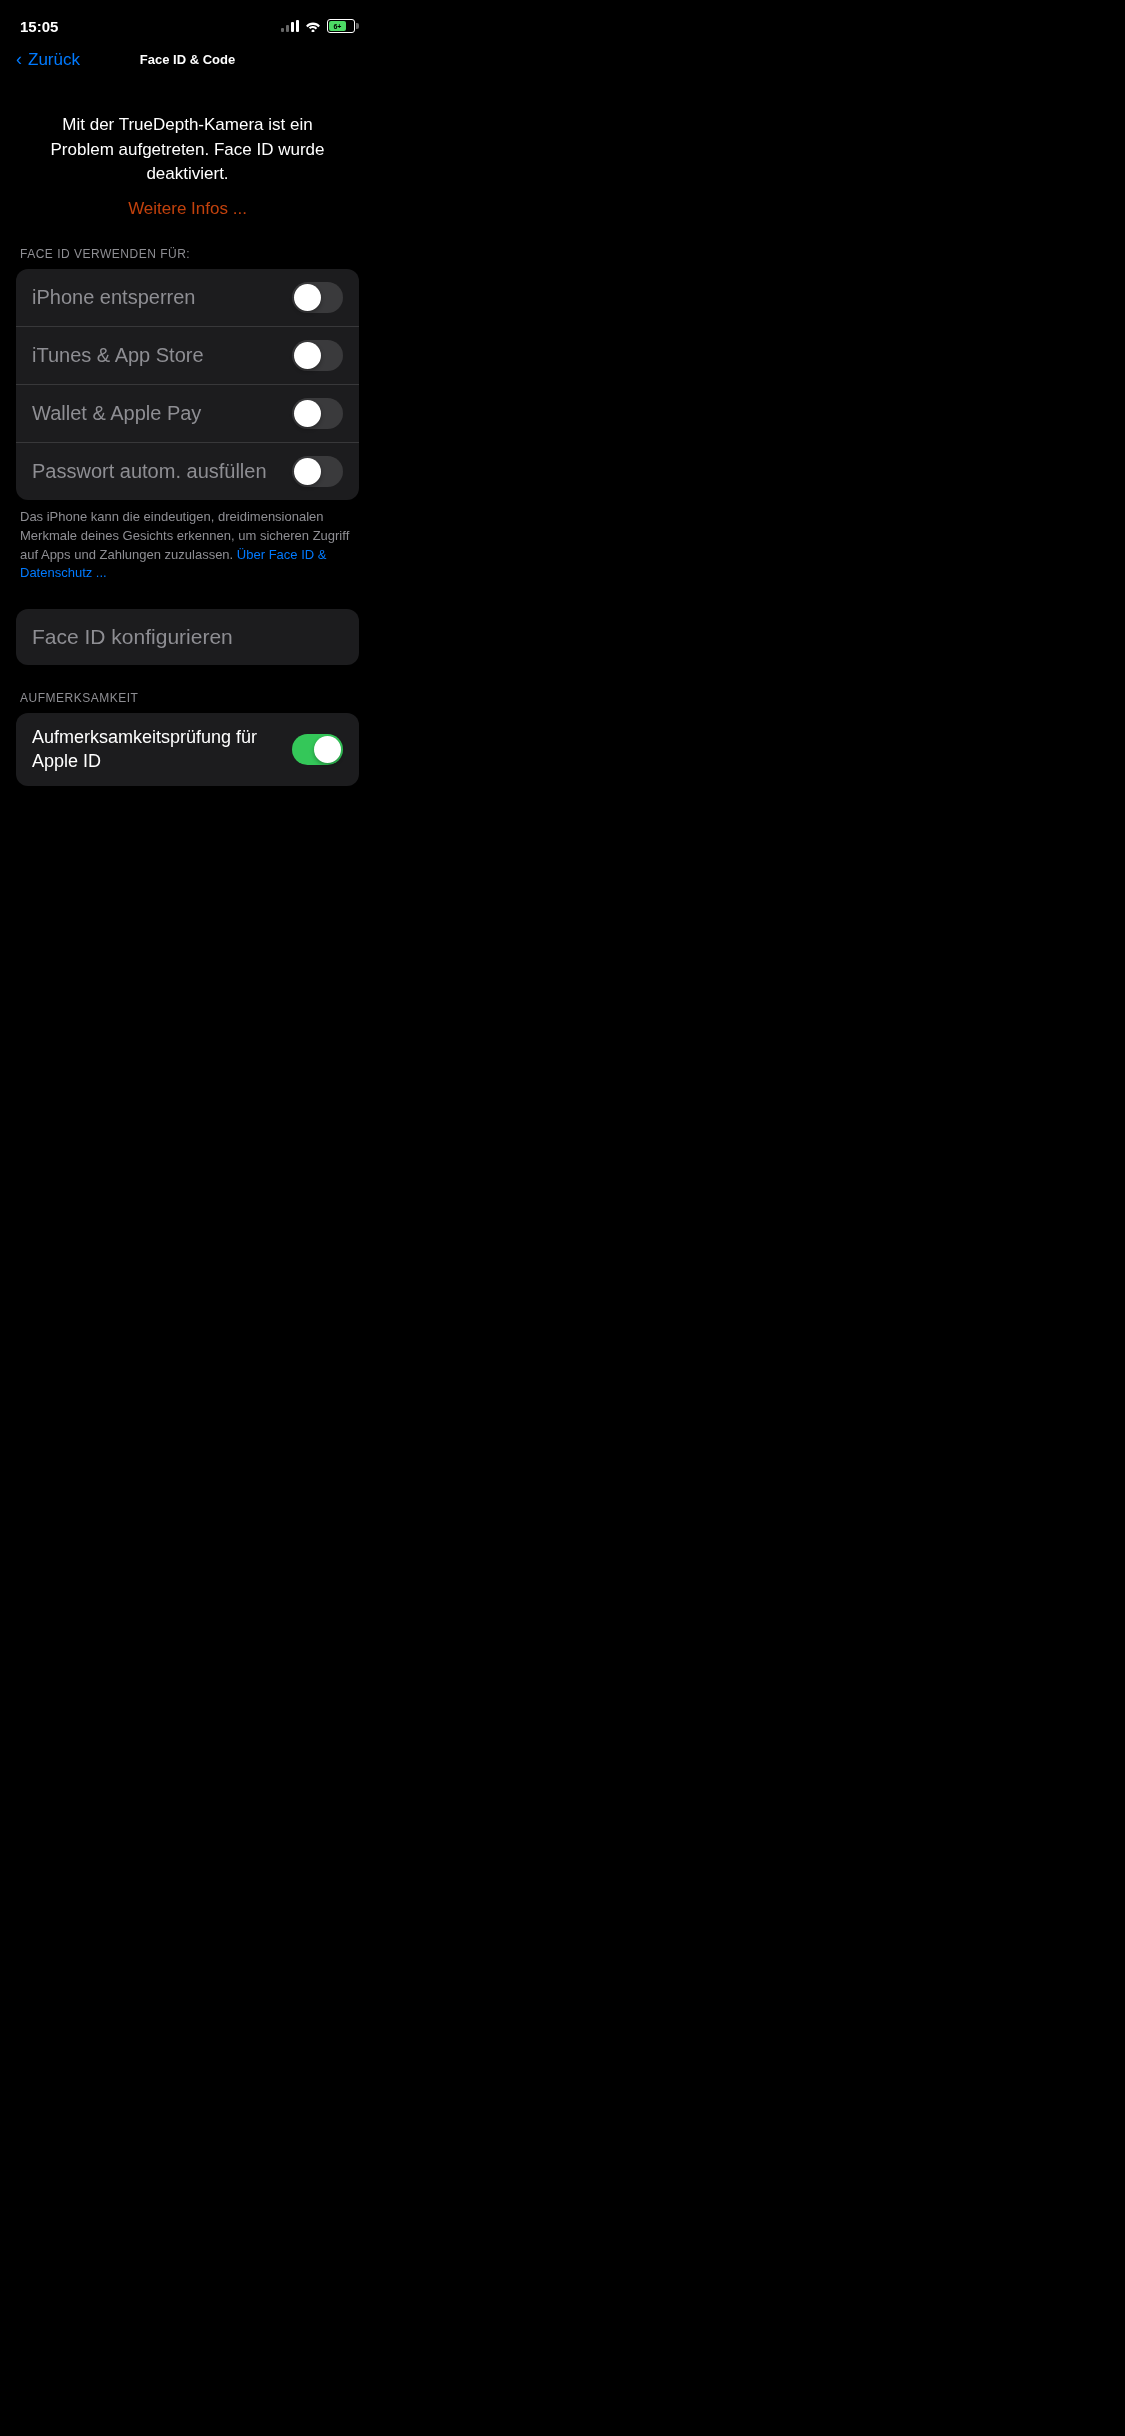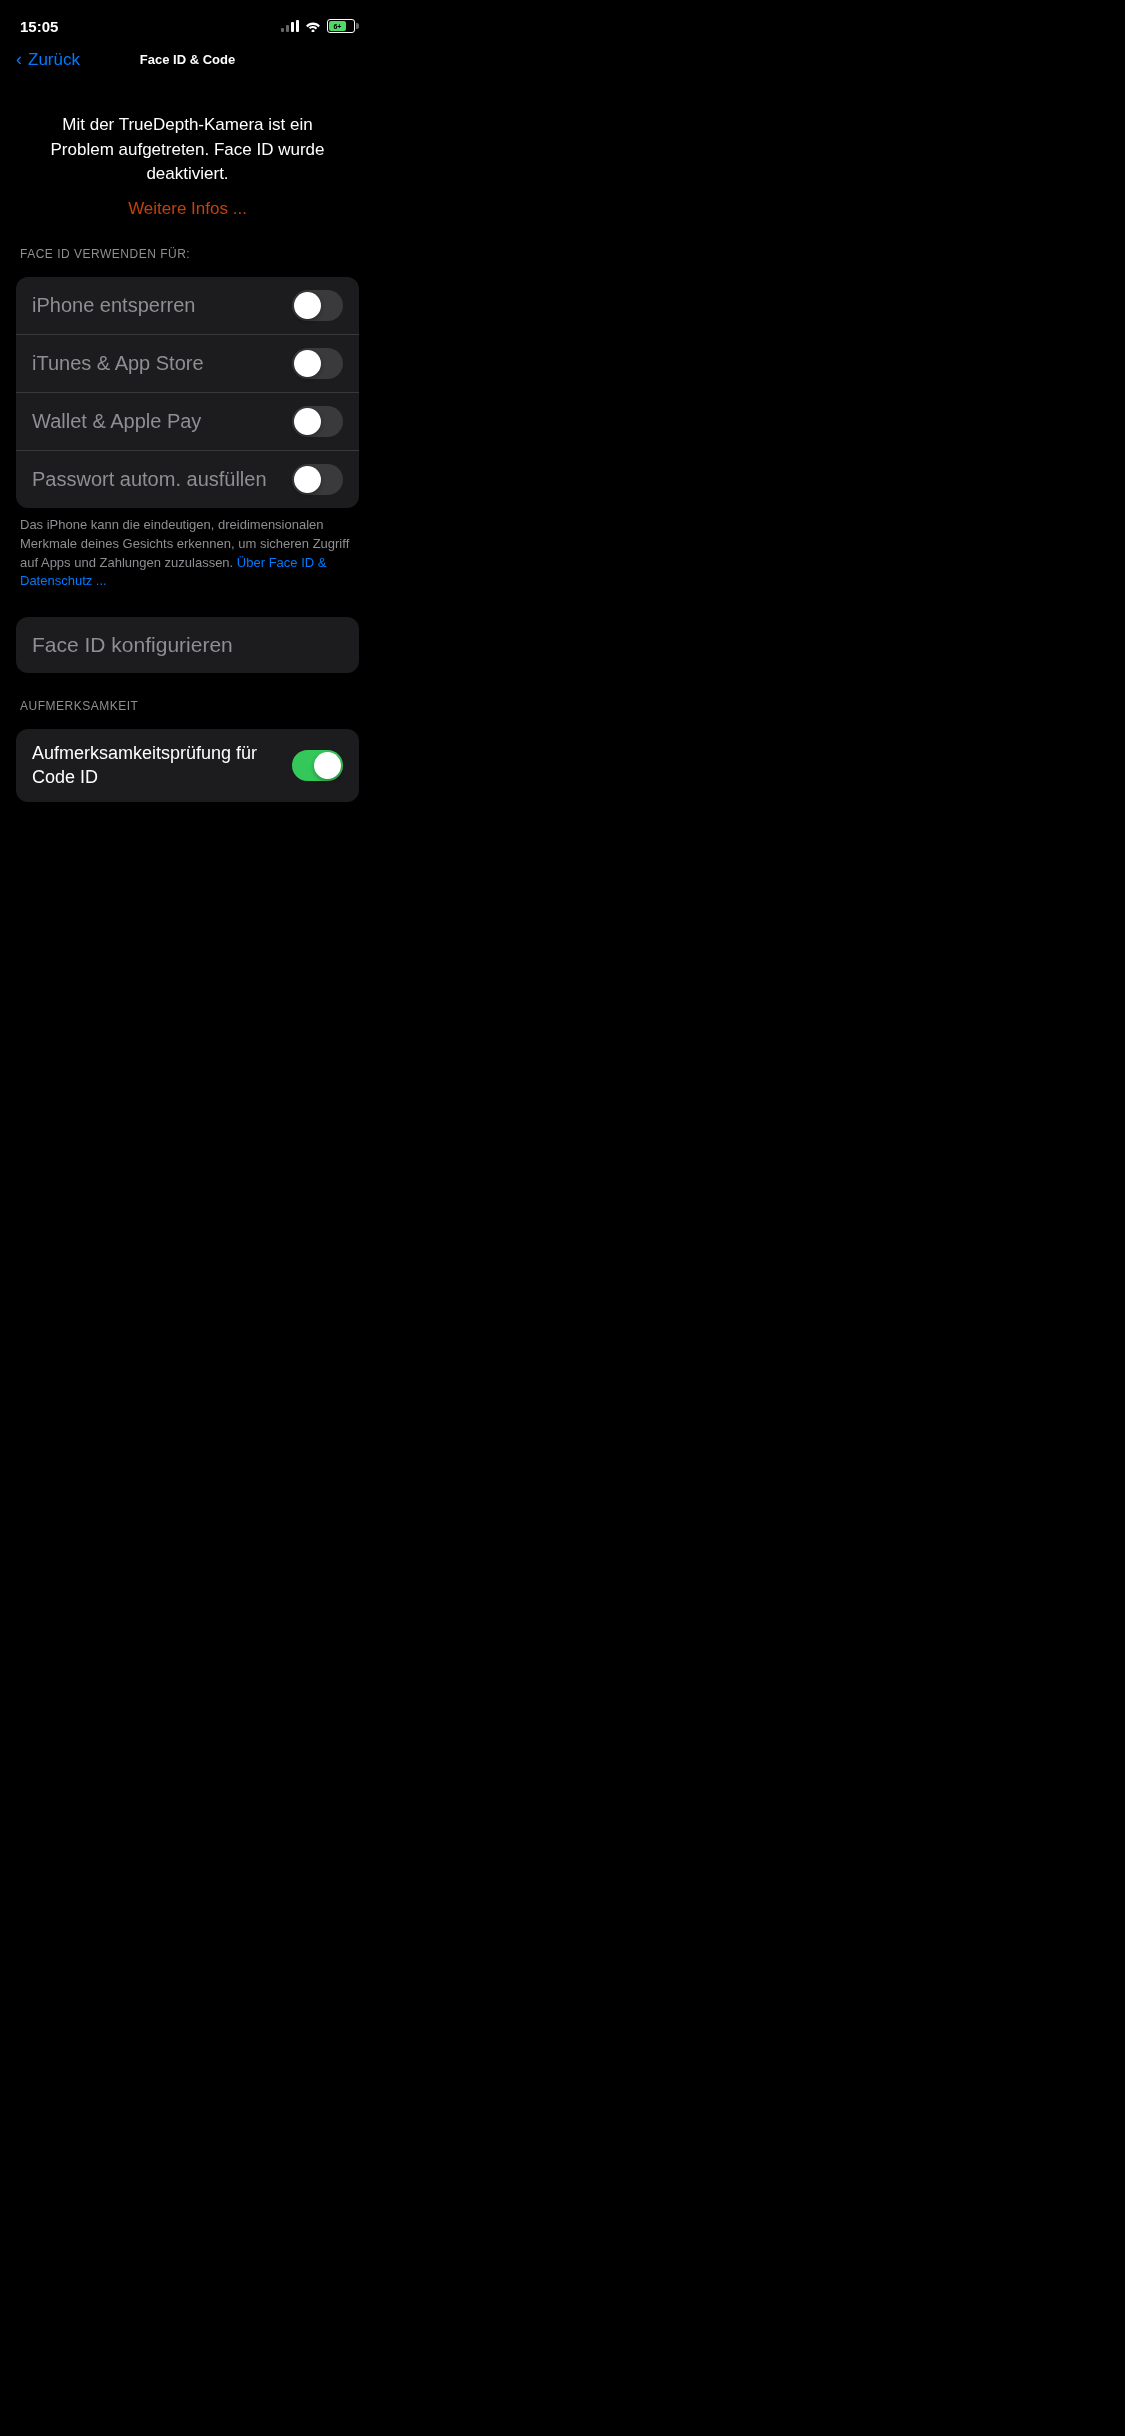--- a/index.html
+++ b/index.html
@@ -152,21 +152,21 @@
     .section {
       margin: 0 0 8px 0;
     }
 
     .section-header {
       font-size: 12px;
       font-weight: 400;
       color: #8E8E93;
       text-transform: uppercase;
       letter-spacing: 0.5px;
-      padding: 0 20px 16px 20px;
+      padding: 0 20px 8px 20px;
     }
 
     .settings-group {
       background: #1C1C1E;
       border-radius: 12px;
       margin: 0 16px;
       overflow: hidden;
     }
 
     .settings-row {
@@ -346,21 +346,21 @@
   </div>
 
   <div class="configure-button">
     <span class="configure-button-label">Face ID konfigurieren</span>
   </div>
 
   <div class="bottom-section">
     <div class="section-header" style="padding-top:18px;">AUFMERKSAMKEIT</div>
     <div class="settings-group">
       <div class="settings-row">
-        <span class="settings-row-label large">Aufmerksamkeitsprüfung für Code ID</span>
+        <span class="settings-row-label large">Aufmerksamkeitsprüfung für Apple ID</span>
         <div class="toggle on">
           <div class="toggle-knob"></div>
         </div>
       </div>
     </div>
   </div>
 
 </div>
 
 </body></html>

